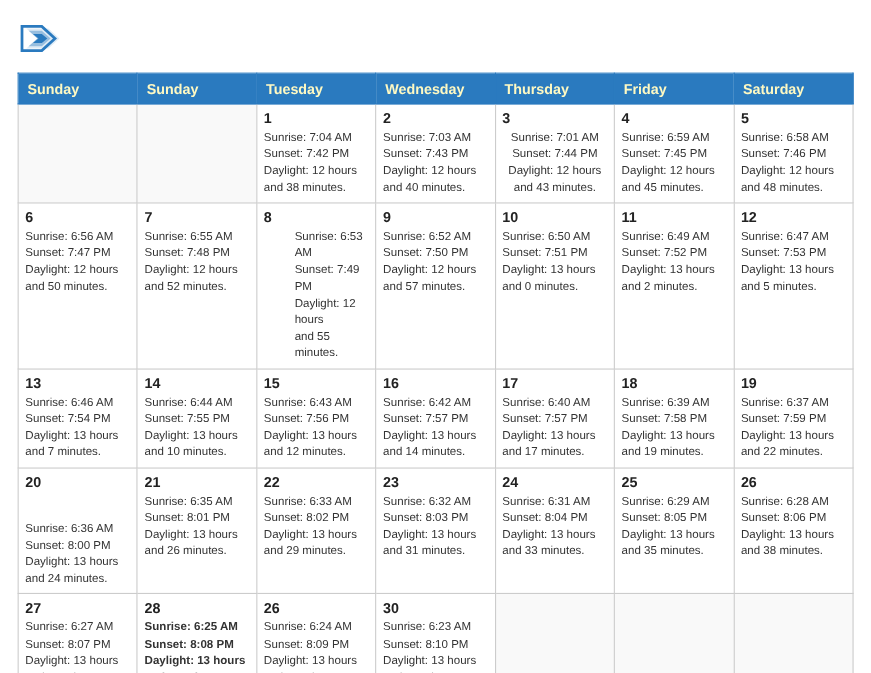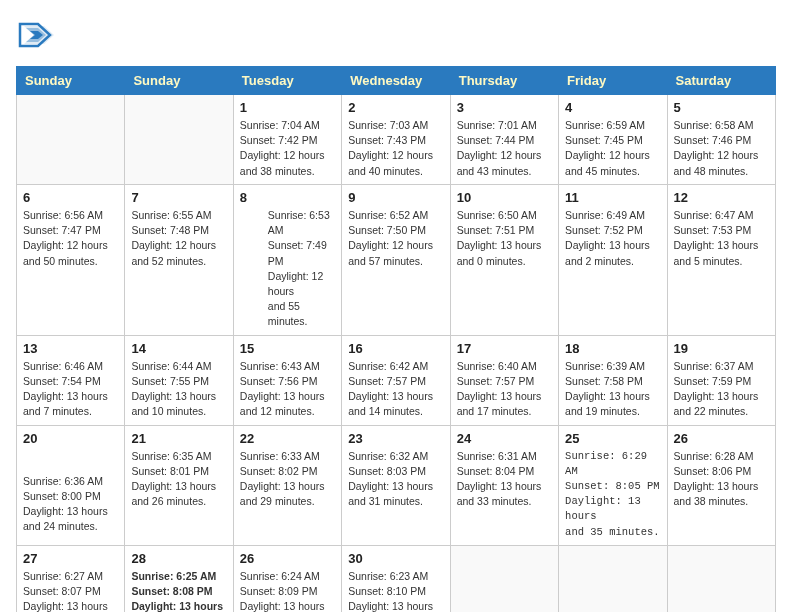--- a/index.html
+++ b/index.html
@@ -139,21 +139,21 @@
         </td>
         <td>
           <div class="day-num">2</div>
           <div class="day-info" style="white-space: pre-line;">Sunrise: 7:03 AM
 Sunset: 7:43 PM
 Daylight: 12 hours
 and 40 minutes.</div>
         </td>
         <td>
           <div class="day-num">3</div>
-          <div class="day-info" style="white-space: pre-line;">Sunrise: 7:01 AM
+          <div class="day-info" style="white-space: pre-line; text-align: center;">Sunrise: 7:01 AM
 Sunset: 7:44 PM
 Daylight: 12 hours
 and 43 minutes.</div>
         </td>
         <td>
           <div class="day-num">4</div>
           <div class="day-info" style="white-space: pre-line;">Sunrise: 6:59 AM
 Sunset: 7:45 PM
 Daylight: 12 hours
 and 45 minutes.</div>
@@ -299,21 +299,21 @@
         </td>
         <td>
           <div class="day-num">24</div>
           <div class="day-info" style="white-space: pre-line;">Sunrise: 6:31 AM
 Sunset: 8:04 PM
 Daylight: 13 hours
 and 33 minutes.</div>
         </td>
         <td>
           <div class="day-num">25</div>
-          <div class="day-info" style="white-space: pre-line; font-family: Liberation Mono, monospace;">Sunrise: 6:29 AM
+          <div class="day-info" style="white-space: pre-line;">Sunrise: 6:29 AM
 Sunset: 8:05 PM
 Daylight: 13 hours
 and 35 minutes.</div>
         </td>
         <td>
           <div class="day-num">26</div>
           <div class="day-info" style="white-space: pre-line;">Sunrise: 6:28 AM
 Sunset: 8:06 PM
 Daylight: 13 hours
 and 38 minutes.</div>

